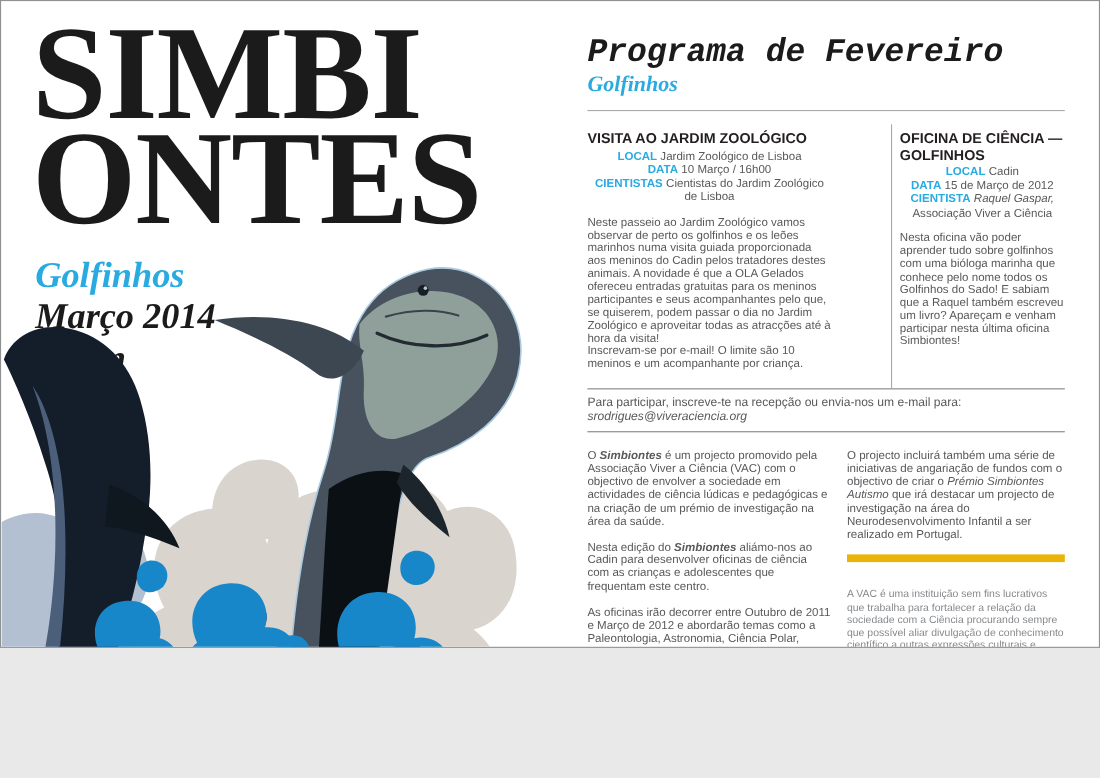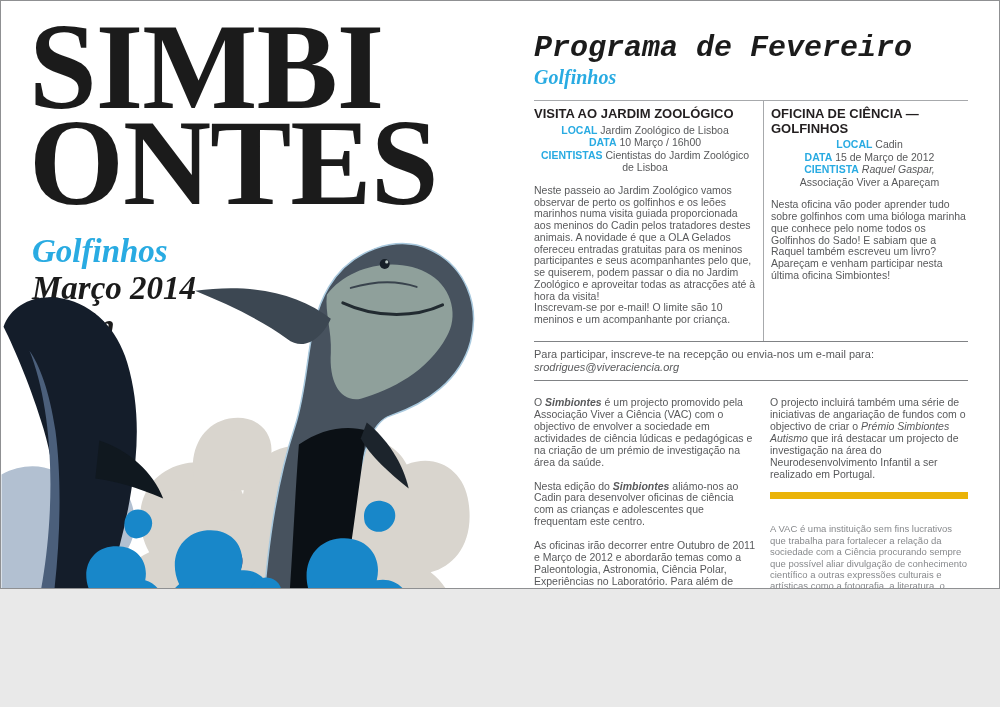--- a/index.html
+++ b/index.html
@@ -16,21 +16,21 @@
   .sub-block .cyan{color:#29abe2;}
   .illustration{position:absolute;left:0;top:230px;width:500px;height:476px;}
   
   .right{position:absolute;left:533px;top:0;width:434px;height:707px;}
   .prog-title{font-family:Liberation Mono, monospace;font-style:italic;font-weight:bold;
               font-size:30px;line-height:1;color:#1b1b1b;margin-top:32px;}
   .prog-sub{font-family:"Liberation Serif",serif;font-style:italic;font-weight:bold;
             font-size:20px;line-height:1;color:#29abe2;margin-top:4px;}
   .rule{border:none;border-top:1px solid #a7a9ac;margin:0;}
   .rule-head{margin-top:13px;}
-  .cols-top{display:flex;height:240px;margin-top:0;}
+  .cols-top{display:flex;height:240px;margin-top:12px;gap:47px;}
   .col-l{width:222px;padding-top:6px;box-sizing:border-box;}
   .col-r{flex:1;border-left:1px solid #a7a9ac;margin-left:7px;padding-left:7px;
          padding-top:6px;box-sizing:border-box;}
   .col-head{font-weight:bold;font-size:13px;line-height:1.12;color:#231f20;}
   .meta{font-size:10.5px;line-height:1.2;margin-top:2px;text-align:center;}
   .meta .lbl{color:#29abe2;font-weight:bold;}
   .meta .ital{font-style:italic;}
   .body-txt{font-size:10.5px;line-height:1.12;margin-top:11px;}
   .body-txt + .body-txt{margin-top:0;}
   .participate{border-top:1px solid #808285;border-bottom:1px solid #808285;
@@ -136,21 +136,21 @@
         </div>
         <div class="body-txt">Neste passeio ao Jardim Zoológico vamos observar de perto os golfinhos e os leões marinhos numa visita guiada proporcionada aos meninos do Cadin pelos tratadores destes animais. A novidade é que a OLA Gelados ofereceu entradas gratuitas para os meninos participantes e seus acompanhantes pelo que, se quiserem, podem passar o dia no Jardim Zoológico e aproveitar todas as atracções até à hora da visita!</div>
         <div class="body-txt">Inscrevam-se por e-mail! O limite são 10 meninos e um acompanhante por criança.</div>
       </div>
       <div class="col-r">
         <div class="col-head">OFICINA DE CIÊNCIA — GOLFINHOS</div>
         <div class="meta">
           <span class="lbl">LOCAL</span><span> Cadin</span><br>
           <span class="lbl">DATA</span><span> 15 de Março de 2012</span><br>
           <span class="lbl">CIENTISTA</span><span class="ital"> Raquel Gaspar,</span><br>
-          <span>Associação Viver a Apareçam</span>
+          <span>Associação Viver a Ciência</span>
         </div>
         <div class="body-txt">Nesta oficina vão poder aprender tudo sobre golfinhos com uma bióloga marinha que conhece pelo nome todos os Golfinhos do Sado! E sabiam que a Raquel também escreveu um livro? Apareçam e venham participar nesta última oficina Simbiontes!</div>
       </div>
     </div>
 
     <div class="participate">
       <span>Para participar, inscreve-te na recepção ou envia-nos um e-mail para: </span><span class="email">srodrigues@viveraciencia.org</span>
     </div>
 
     <div class="cols-bottom">

